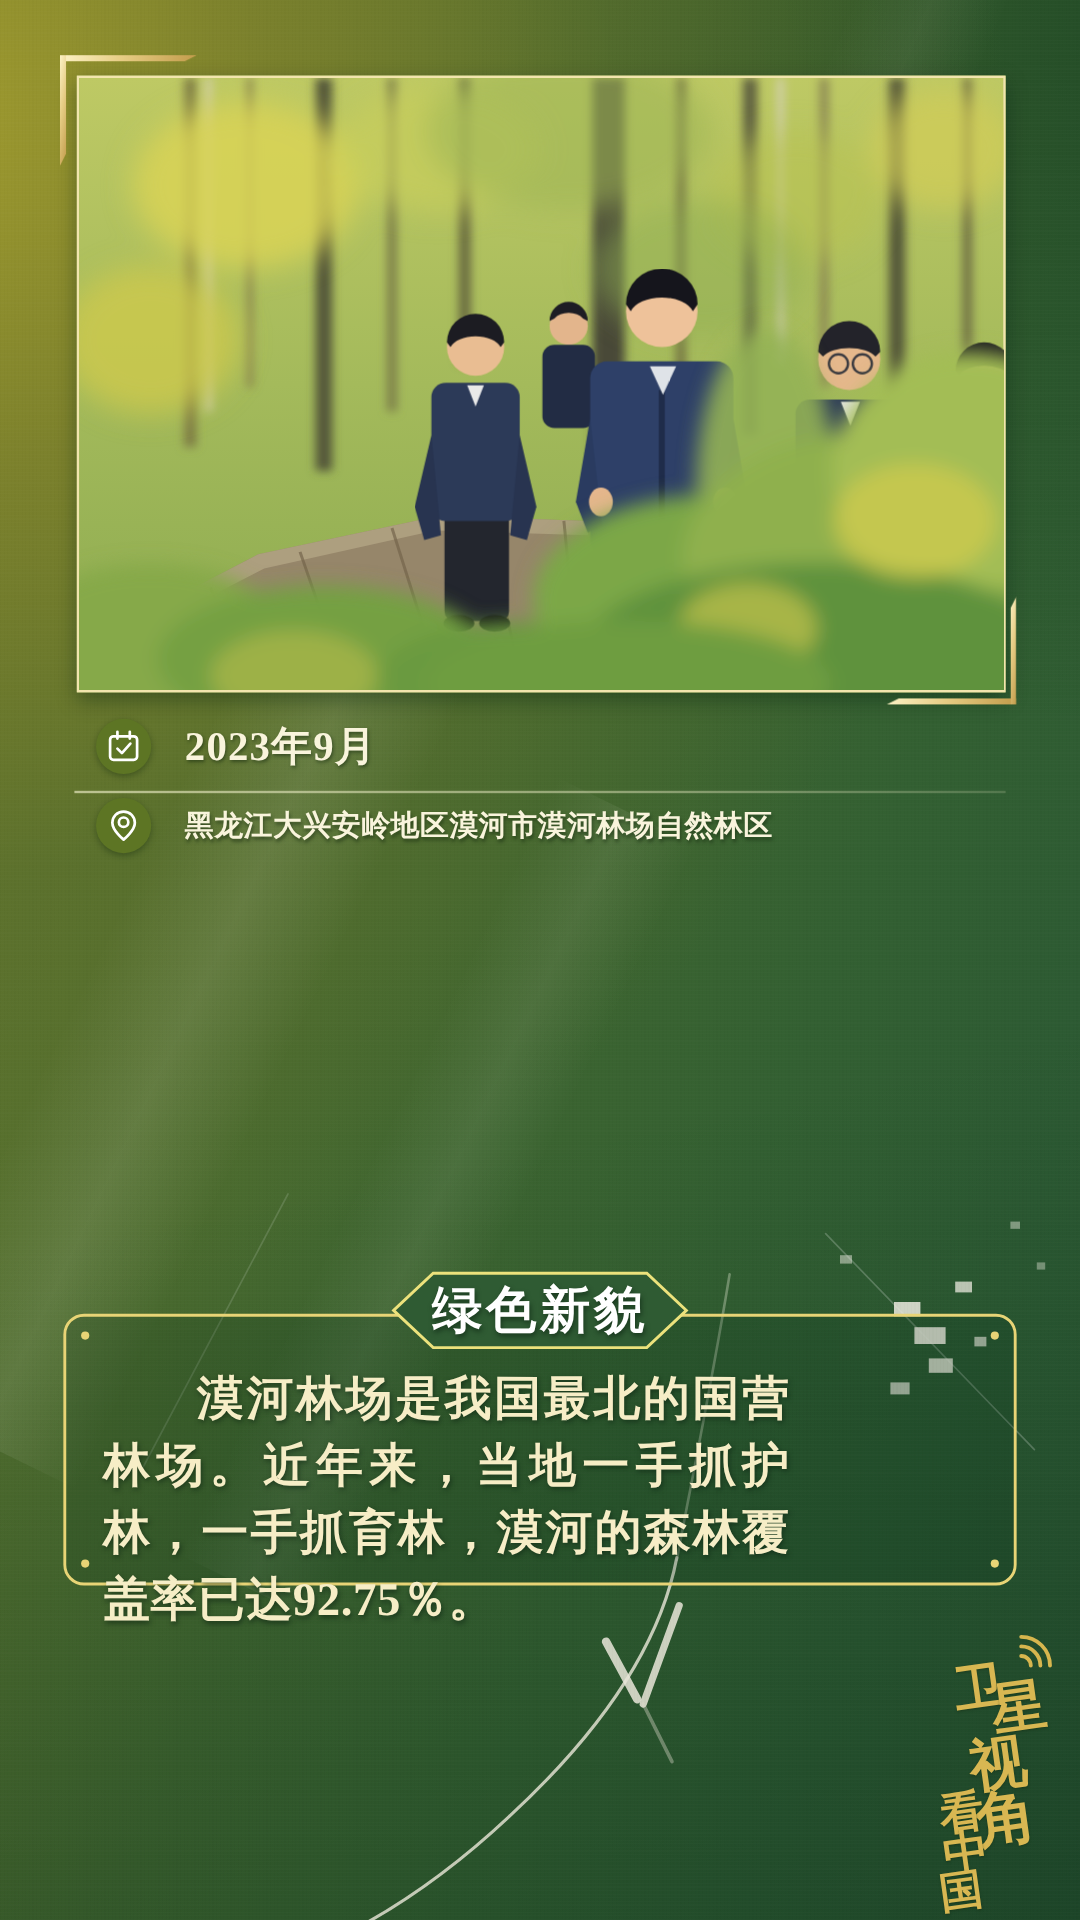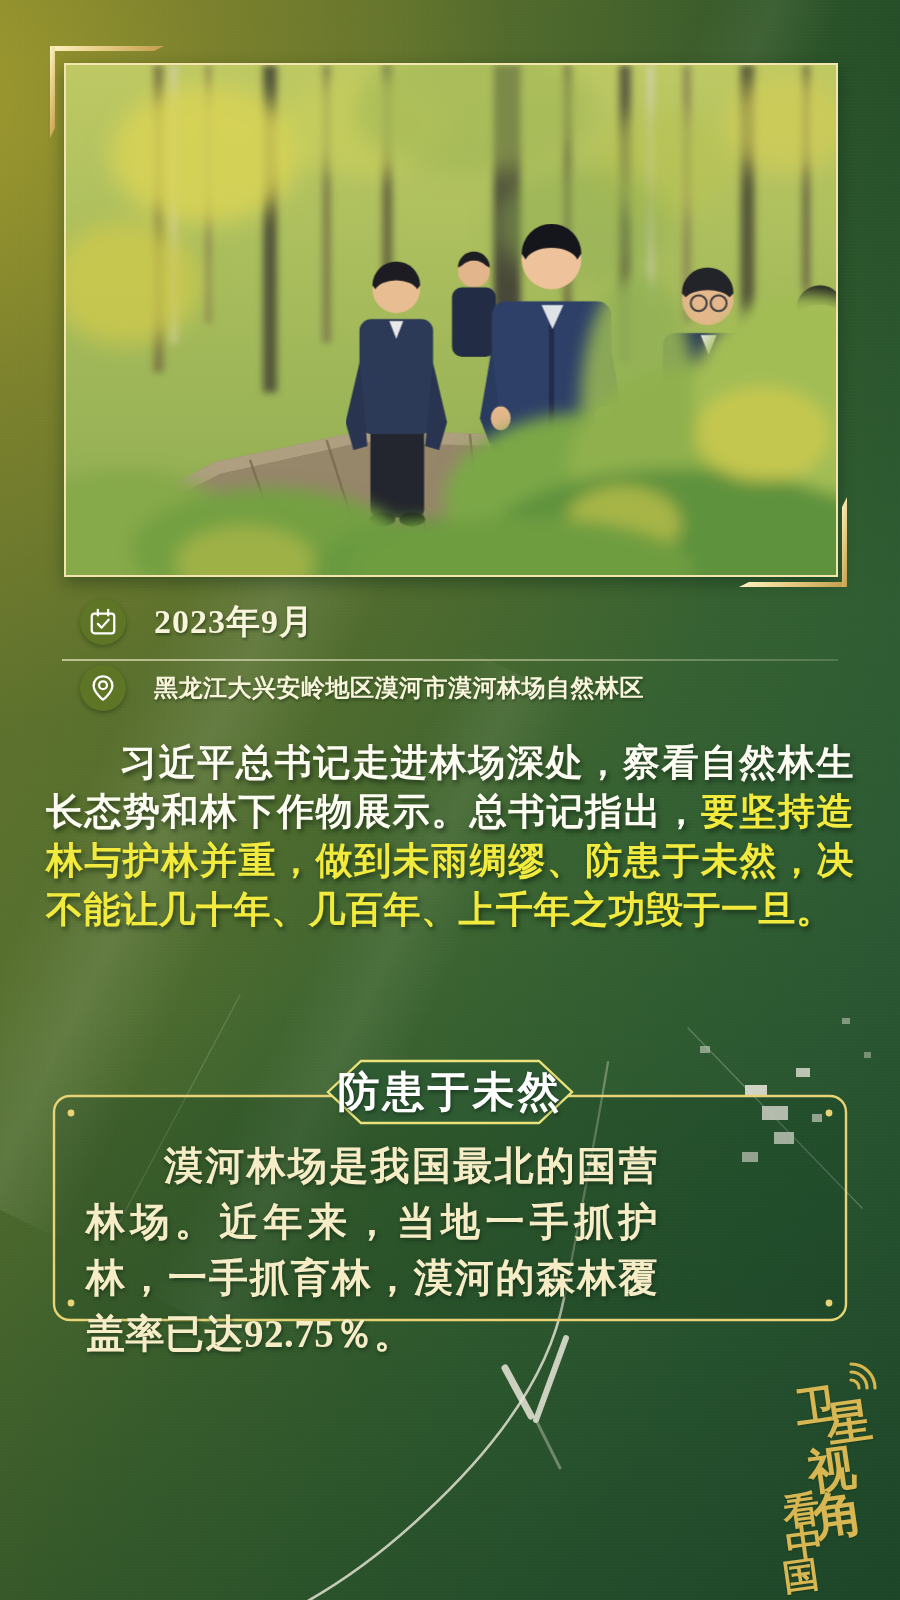--- a/index.html
+++ b/index.html
@@ -252,38 +252,37 @@
   <div class="meta-row loc-row">
     <div class="icon-circle">
       <svg width="30" height="30" viewBox="0 0 32 32" fill="none" stroke="#ffffff" stroke-width="2.4" stroke-linecap="round" stroke-linejoin="round">
         <path d="M16 3.5 C10.2 3.5 6 8 6 13.5 C6 20.5 16 28.5 16 28.5 S26 20.5 26 13.5 C26 8 21.8 3.5 16 3.5 Z"></path>
         <circle cx="16" cy="13" r="4.2"></circle>
       </svg>
     </div>
     <div class="meta-label">黑龙江大兴安岭地区漠河市漠河林场自然林区</div>
   </div>
 
-  <div class="main-para"><span>习近平总书记走进林场深处，察看自然林生长态势和林下作物展示。总书记指出，</span><span class="hl">要坚持造林与护林并重，做到未雨绸缪、防患于未然，决不能让几十年、几百年、上千年之功毁于一旦。</span></div>
 
   <div class="green-box">
     <svg class="frame" width="796" height="228" viewBox="0 0 796 228">
       <rect x="2" y="2" width="792" height="224" rx="16" fill="rgba(12,50,28,0.18)" stroke="#e8d476" stroke-width="2.4"></rect>
       <circle cx="19" cy="19" r="3.4" fill="#e8d476"></circle>
       <circle cx="777" cy="19" r="3.4" fill="#e8d476"></circle>
       <circle cx="19" cy="209" r="3.4" fill="#e8d476"></circle>
       <circle cx="777" cy="209" r="3.4" fill="#e8d476"></circle>
     </svg>
     <div class="box-text">漠河林场是我国最北的国营林场。近年来，当地一手抓护林，一手抓育林，漠河的森林覆盖率已达92.75％。</div>
   </div>
 
   <div class="badge">
     <svg width="250" height="68" viewBox="0 0 250 68">
       <polygon points="3,34 36,3 214,3 247,34 214,65 36,65" fill="#2f5b33" stroke="#ece27c" stroke-width="2.4"></polygon>
     </svg>
-    <div class="badge-label">防患于未然</div>
+    <div class="badge-label">绿色新貌</div>
   </div>
 
   <div class="wm-signal">
     <svg width="40" height="40" viewBox="0 0 40 40" fill="none" stroke="#d7b64e" stroke-width="3.2" stroke-linecap="round">
       <path d="M6 28 A8 8 0 0 1 14 36"></path>
       <path d="M6 20 A16 16 0 0 1 22 36"></path>
       <path d="M6 12 A24 24 0 0 1 30 36"></path>
     </svg>
   </div>
   <div class="watermark">

